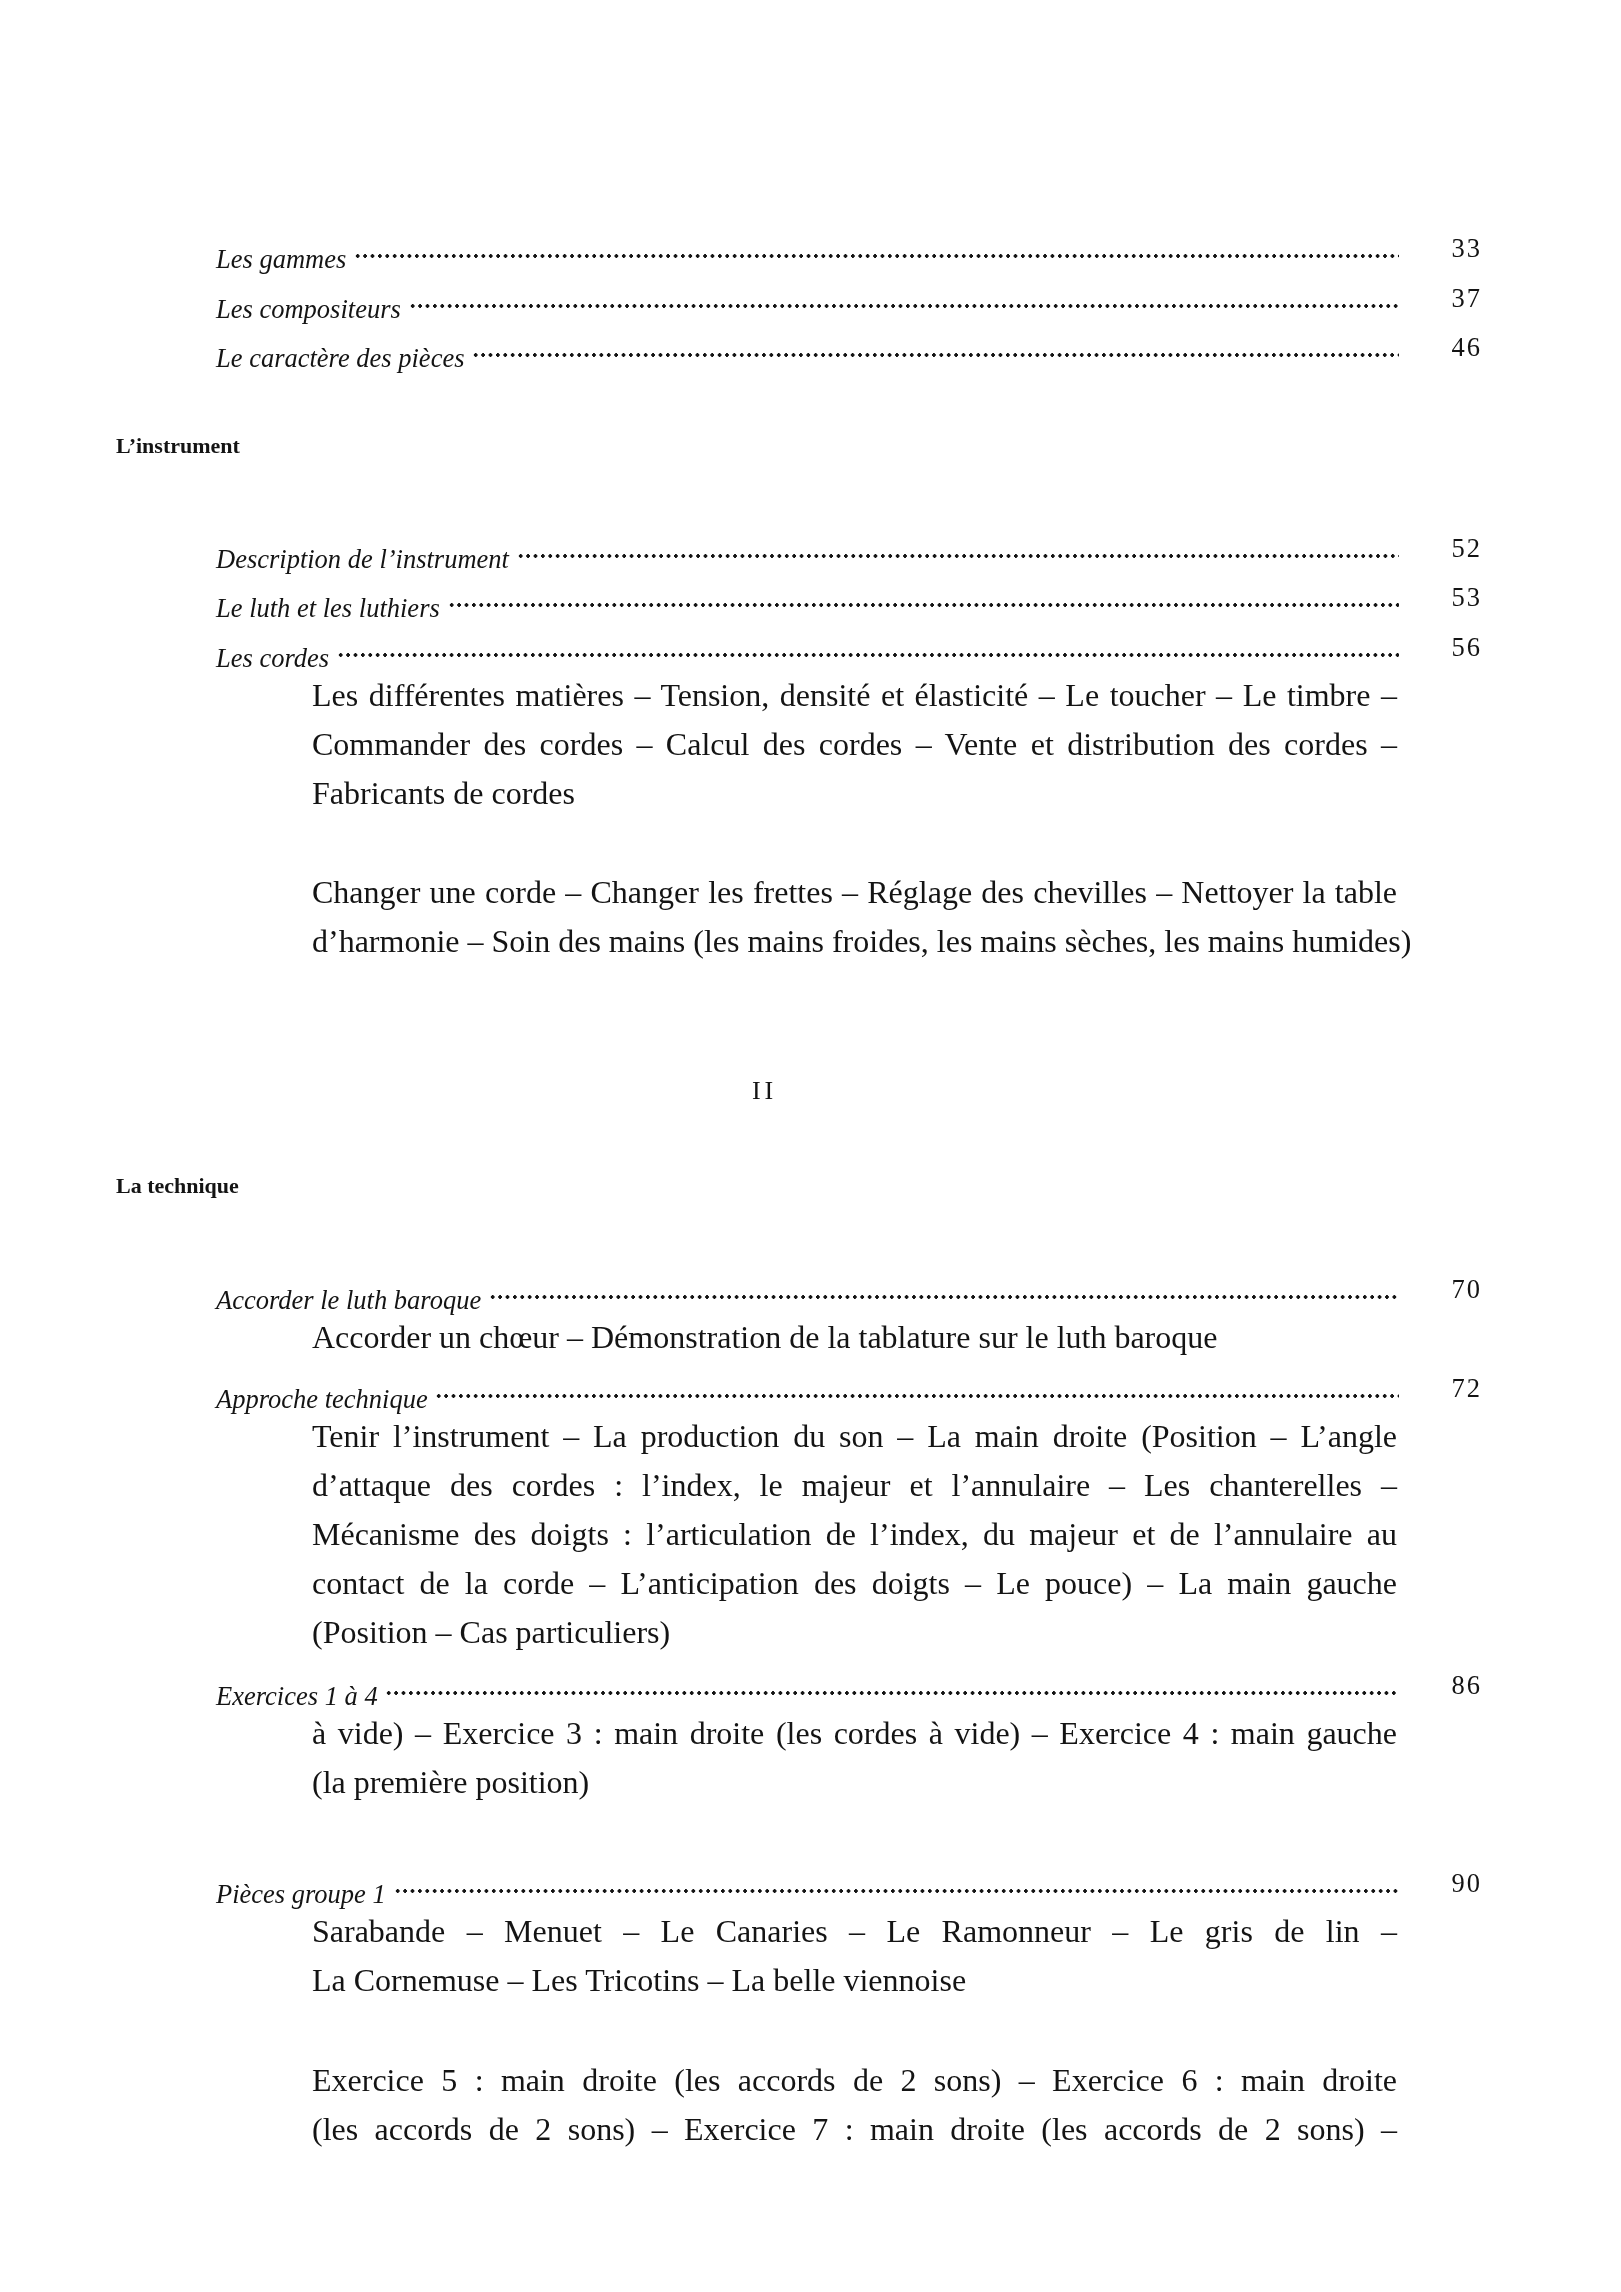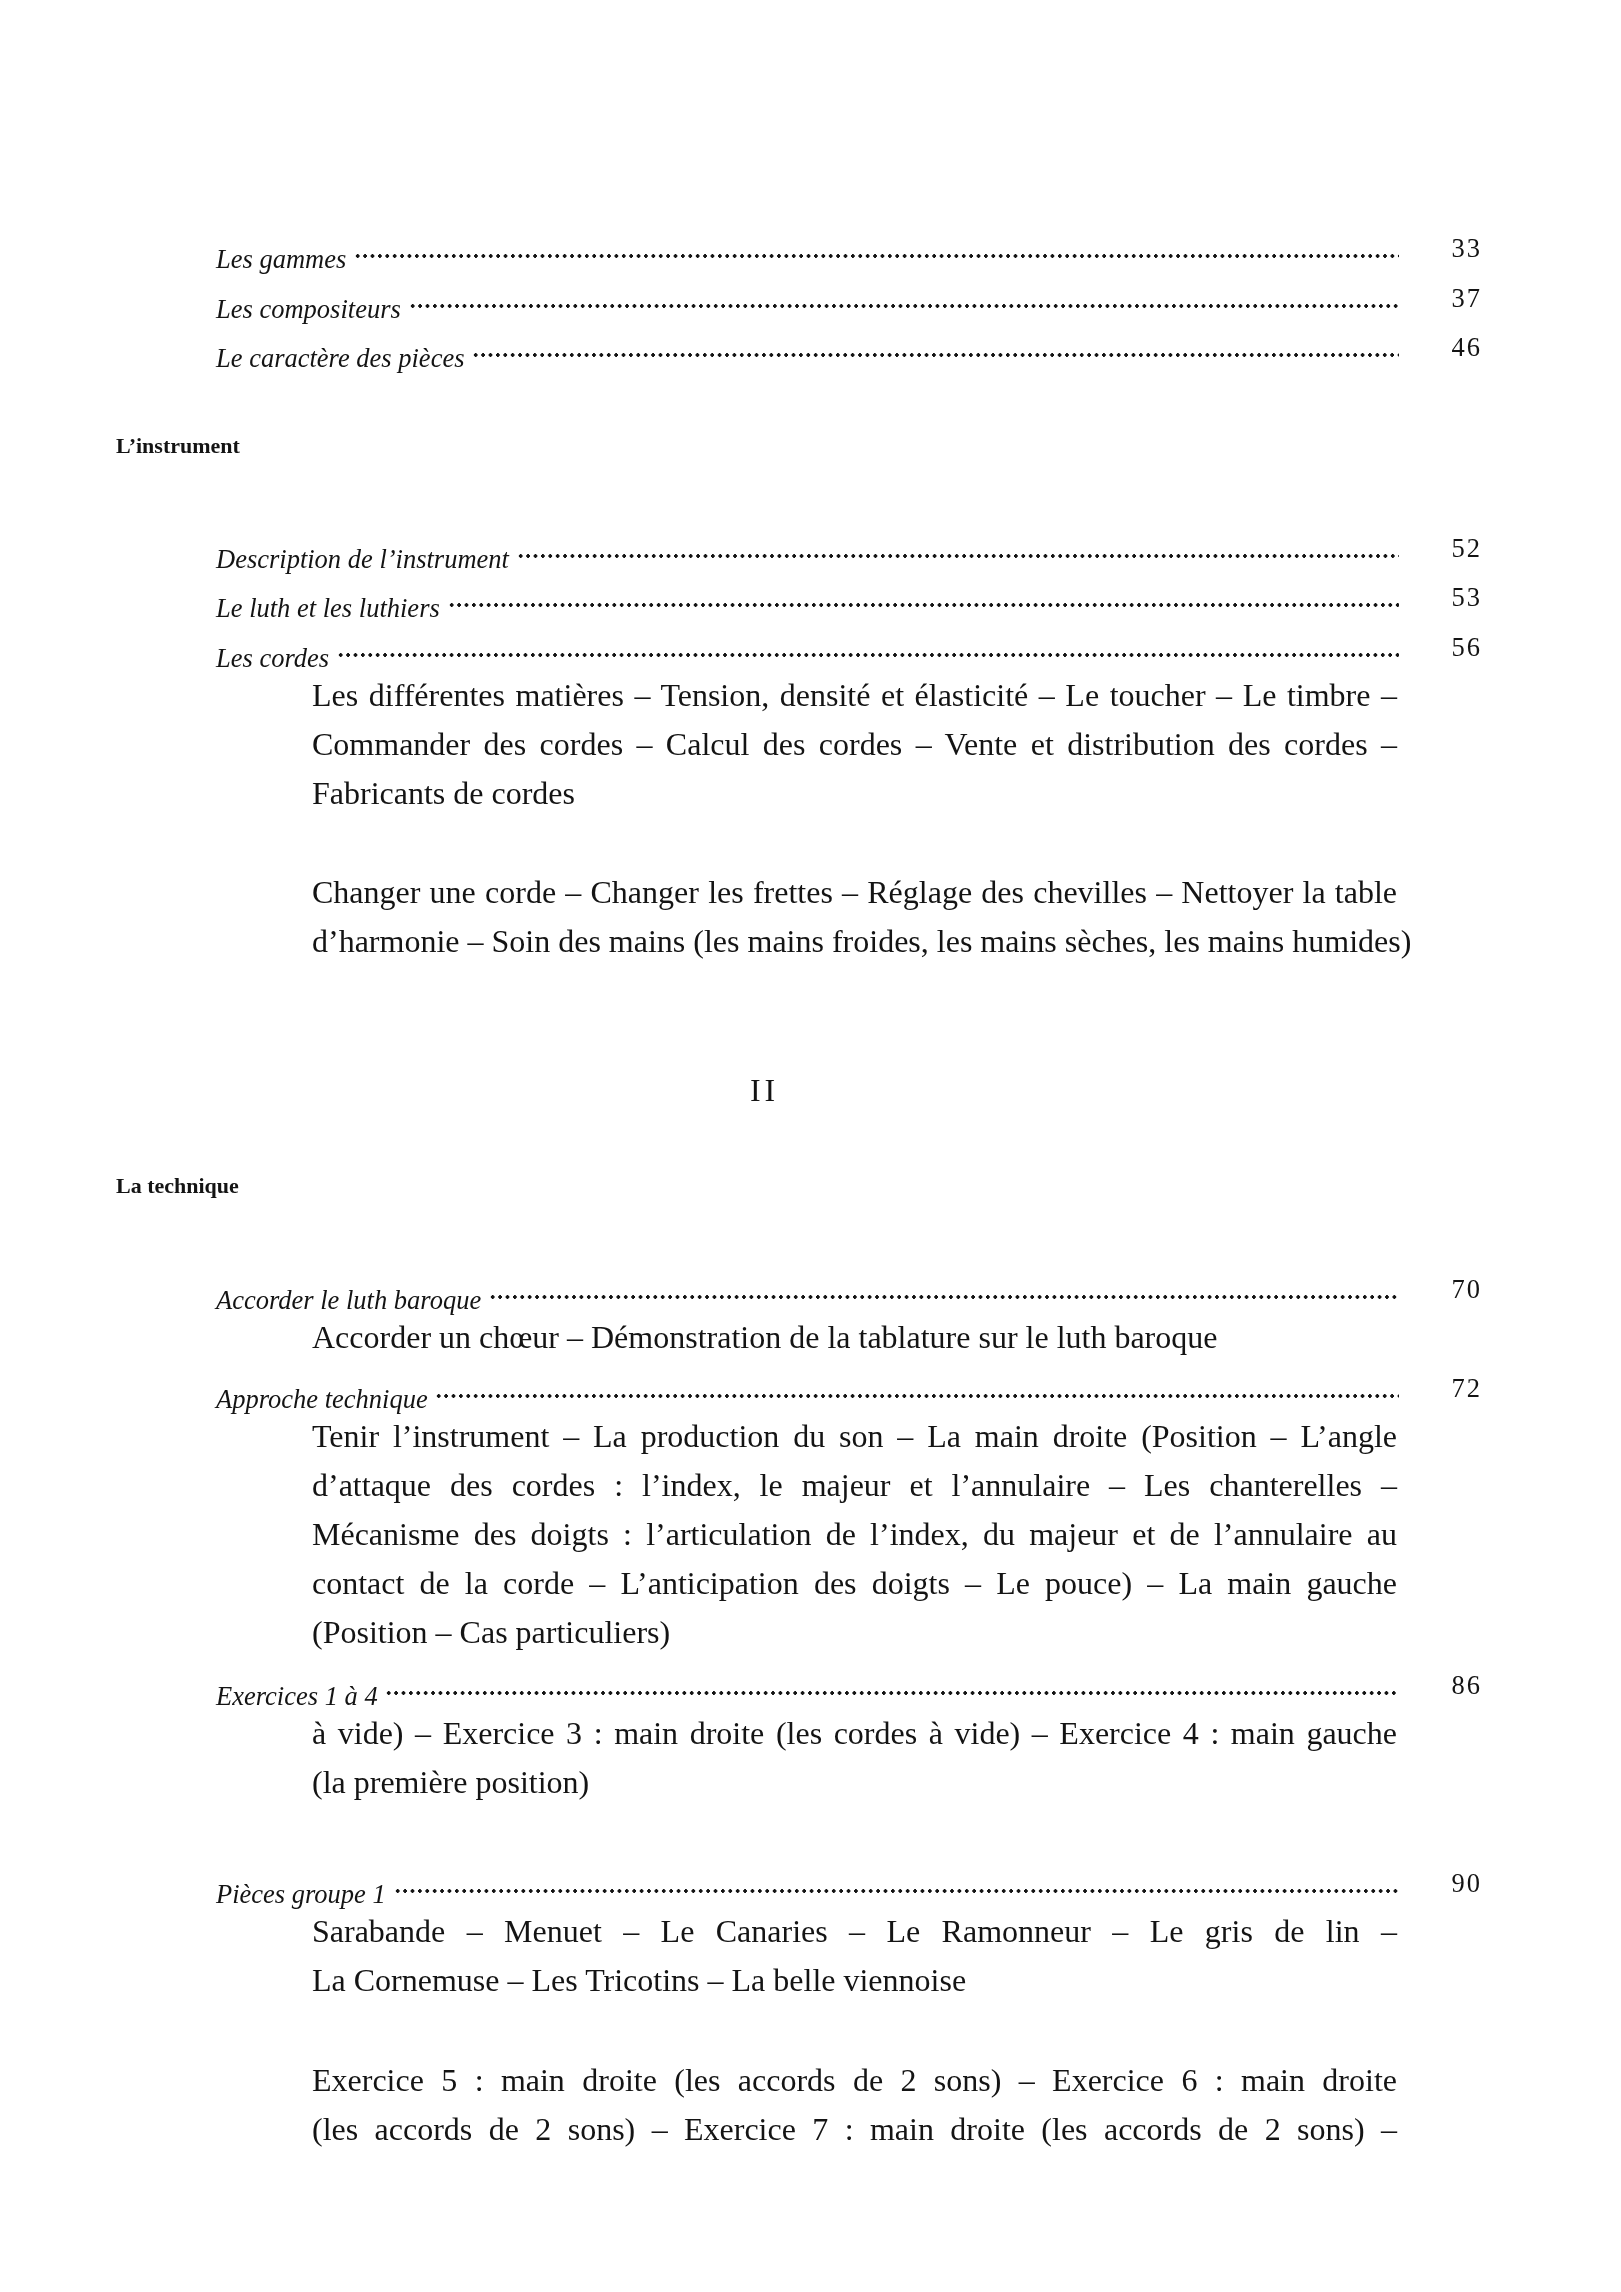--- a/index.html
+++ b/index.html
@@ -15,21 +15,21 @@
       background-image: radial-gradient(circle, #141414 1.6px, transparent 1.9px);
       background-size: 7.4px 3.9px; background-repeat: repeat-x; }
   .entry-page { position: absolute; right: 0; top: 0; font-size: 26.5px; letter-spacing: 2px; }
 
   .desc { position: absolute; left: 312px; width: 1085px; font-size: 32px; line-height: 49px;
           text-align: justify; text-align-last: left; }
   .desc-line { display: block; height: 49px; white-space: nowrap; }
   .desc-line.just { text-align: justify; text-align-last: justify; white-space: normal; }
 
   .section-heading { position: absolute; left: 116px; font-size: 22px; font-weight: bold; line-height: 39px; }
-  .part-number { position: absolute; left: 0; width: 1529px; text-align: center; font-size: 32px;
+  .part-number { position: absolute; left: 0; width: 1529px; text-align: center; font-size: 26px;
                  letter-spacing: 3.9px; line-height: 39px; }
 </style>
 </head>
 <body>
 
 <div class="page">
 
   <div class="entry" style="top:229px">
     <span class="entry-title">Les gammes</span>
     <span class="leader"></span>

